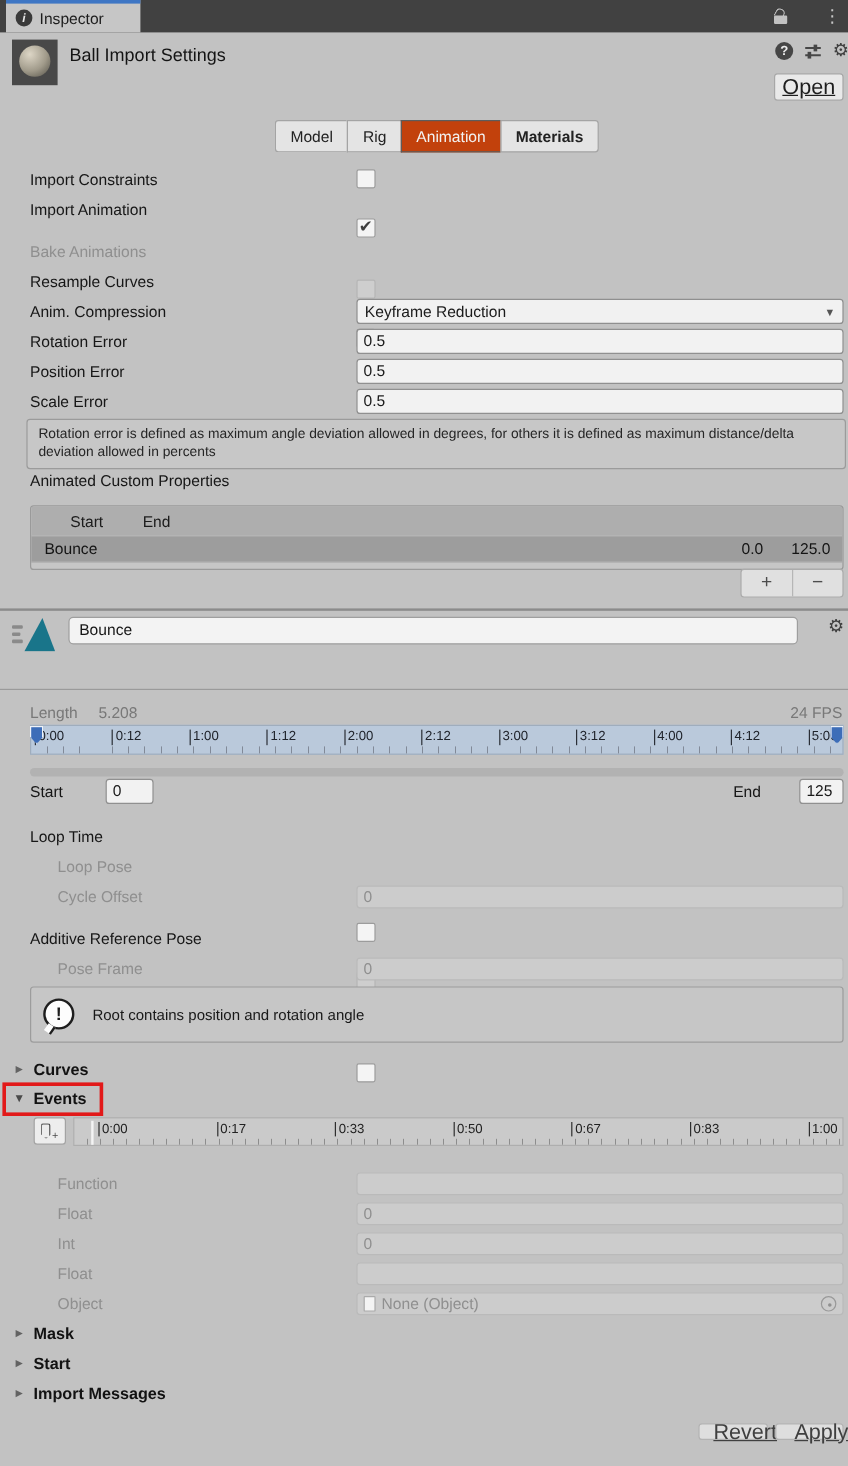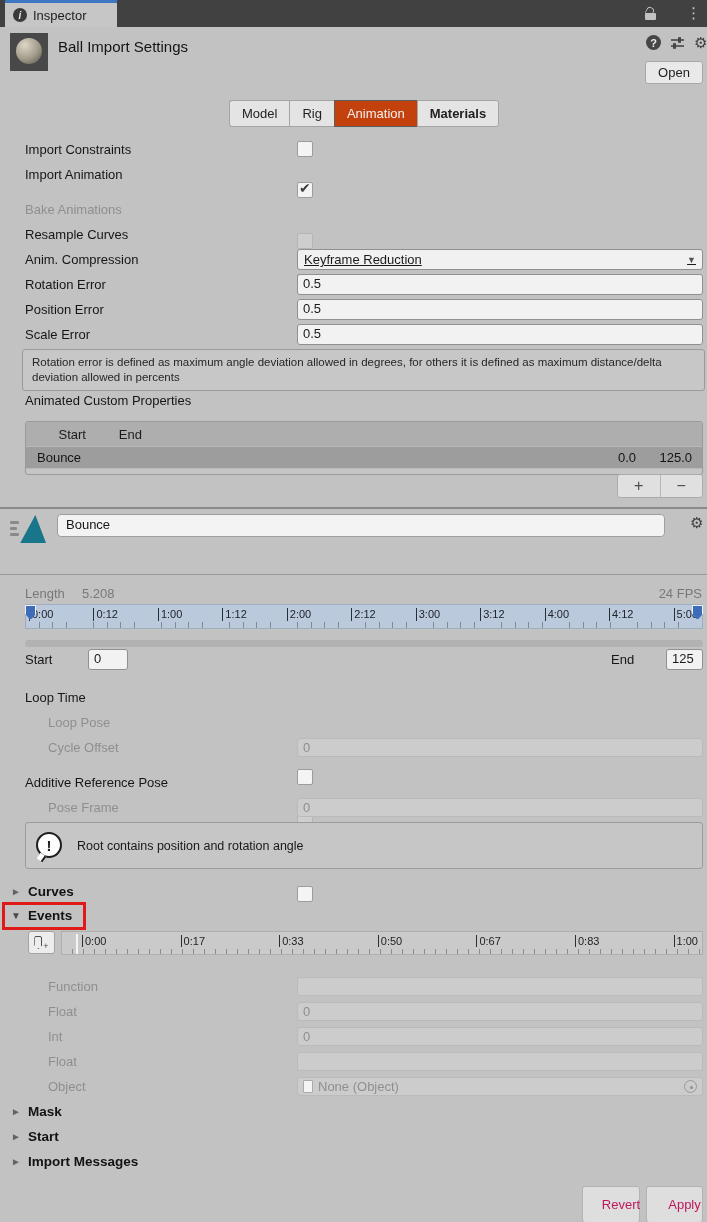--- a/index.html
+++ b/index.html
@@ -22,21 +22,21 @@
   
   .thumb { left:10px; top:33px; width:38px; height:38px; background:#484848; }
   .thumb .ball { position:absolute; left:6px; top:5px; width:26px; height:26px; border-radius:50%;
                  background:radial-gradient(circle at 34% 28%, #ddd6c6, #a09a8a 55%, #59564c 95%); }
   .hd-title { left:58px; top:38px; font-size:15px; color:#141414; }
   .hd-icons { left:646px; top:35px; display:flex; gap:9px; align-items:center; }
   .help-circ { width:15px; height:15px; border-radius:50%; background:#464646; color:#ececec; font-size:11px;
                font-weight:bold; display:flex; align-items:center; justify-content:center; }
   .gear { color:#3f3f3f; font-size:15px; line-height:15px; }
   .btn { background:#e9e9e9; border:1px solid #a7a7a7; border-radius:3px; color:#1e1e1e;
-         font-size:13px; display:flex; align-items:center; justify-content:center; }
+         font-size:18px; display:flex; align-items:center; justify-content:center;text-decoration:underline; }
   .open-btn { left:645px; top:61px; width:58px; height:23px; }
 
   
   .imp-tabs { left:229px; top:100px; height:27px; display:flex; }
   .imp-tab { background:#e4e4e4; border:1px solid #a4a4a4; border-right:none; font-size:13px; color:#222;
              display:flex; align-items:center; justify-content:center; padding:0 12px; }
   .imp-tab:first-child { border-radius:3px 0 0 3px; }
   .imp-tab:last-child { border-right:1px solid #a4a4a4; border-radius:0 3px 3px 0;font-weight:bold; }
   .imp-tab.sel { background:#c2410c; color:#f2f2f2; border-color:#5c5c5c; }
 
@@ -46,21 +46,21 @@
   .cb { width:16px; height:16px; background:#f4f4f4; border:1px solid #9c9c9c; border-radius:2px; position:relative; }
   .cb.dis { background:#cecece; border-color:#b5b5b5; }
   .cb .mark { position:absolute; left:1px; top:-3px; font-size:14px; color:#3e3e3e; }
   .field { background:#f2f2f2; border:1px solid #909090; border-radius:3px; font-size:13px; color:#1a1a1a;
            padding:1px 5px 0; height:21px; }
   .field.dis { background:#cccccc; border-color:#bababa; color:#8f8f8f; height:19px; }
   .ctrl-x { left:297px; }
   .wide { width:406px; }
 
   .dropdown { left:297px; width:406px; height:21px; background:#f1f1f1; border:1px solid #8f8f8f; border-radius:3px;
-              display:flex; align-items:center; justify-content:space-between; padding:0 6px; font-size:13px; color:#1a1a1a;text-decoration:underline; }
+              display:flex; align-items:center; justify-content:space-between; padding:0 6px; font-size:13px; color:#1a1a1a; }
   .dd-arrow { font-size:9px; color:#555; }
 
   .helpbox { left:22px; top:349px; width:683px; background:#c7c7c7; border:1px solid #9b9b9b; border-radius:3px;
              font-size:11.5px; color:#262626; padding:5px 9px; line-height:15px; }
 
   
   .clips { left:25px; top:421px; width:678px; border:1px solid #9a9a9a; border-radius:3px; background:#c6c6c6; overflow:hidden; }
   .clips-head { height:24px; background:#aeaeae; display:flex; align-items:center; font-size:13px; color:#1c1c1c; }
   .clips-row { height:23px; background:#9d9d9d; border-top:1px solid #b9b9b9; border-bottom:1px solid #b9b9b9;
                display:flex; align-items:center; font-size:13px; color:#141414; }
@@ -124,21 +124,21 @@
   .etick { display:flex; gap:1px; font-size:11px; color:#222; }
   .etick::before { content:""; border-left:1.5px solid #2e2e2e; height:12px; margin-right:1px; }
   .etick:first-child::before { border-color:transparent; }
 
   .obj-field { left:297px; width:406px; height:19px; background:#cccccc; border:1px solid #bababa; border-radius:3px;
                display:flex; align-items:center; gap:5px; padding:0 5px; font-size:13px; color:#8f8f8f; }
   .page-ic { width:10px; height:13px; background:#f4f4f4; border:1px solid #aaa; border-radius:1px; }
   .picker { margin-left:auto; width:13px; height:13px; border:1px solid #999; border-radius:50%; position:relative; }
   .picker::after { content:""; position:absolute; left:4.5px; top:4.5px; width:3px; height:3px; border-radius:50%; background:#909090; }
 
-  .foot-btn { height:37px; color:#be185d; background:#dedede; border-color:#b3b3b3;padding-left:20px; }
+  .foot-btn { height:14px; color:#404040; background:#dedede; border-color:#b3b3b3;padding-left:20px; }
 </style>
 </head>
 <body>
 
 <div class="abs tabbar">
   <div class="abs insp-tab">
     <span class="info-circ">i</span>
     <span>Inspector</span>
   </div>
   <div class="abs lock">

